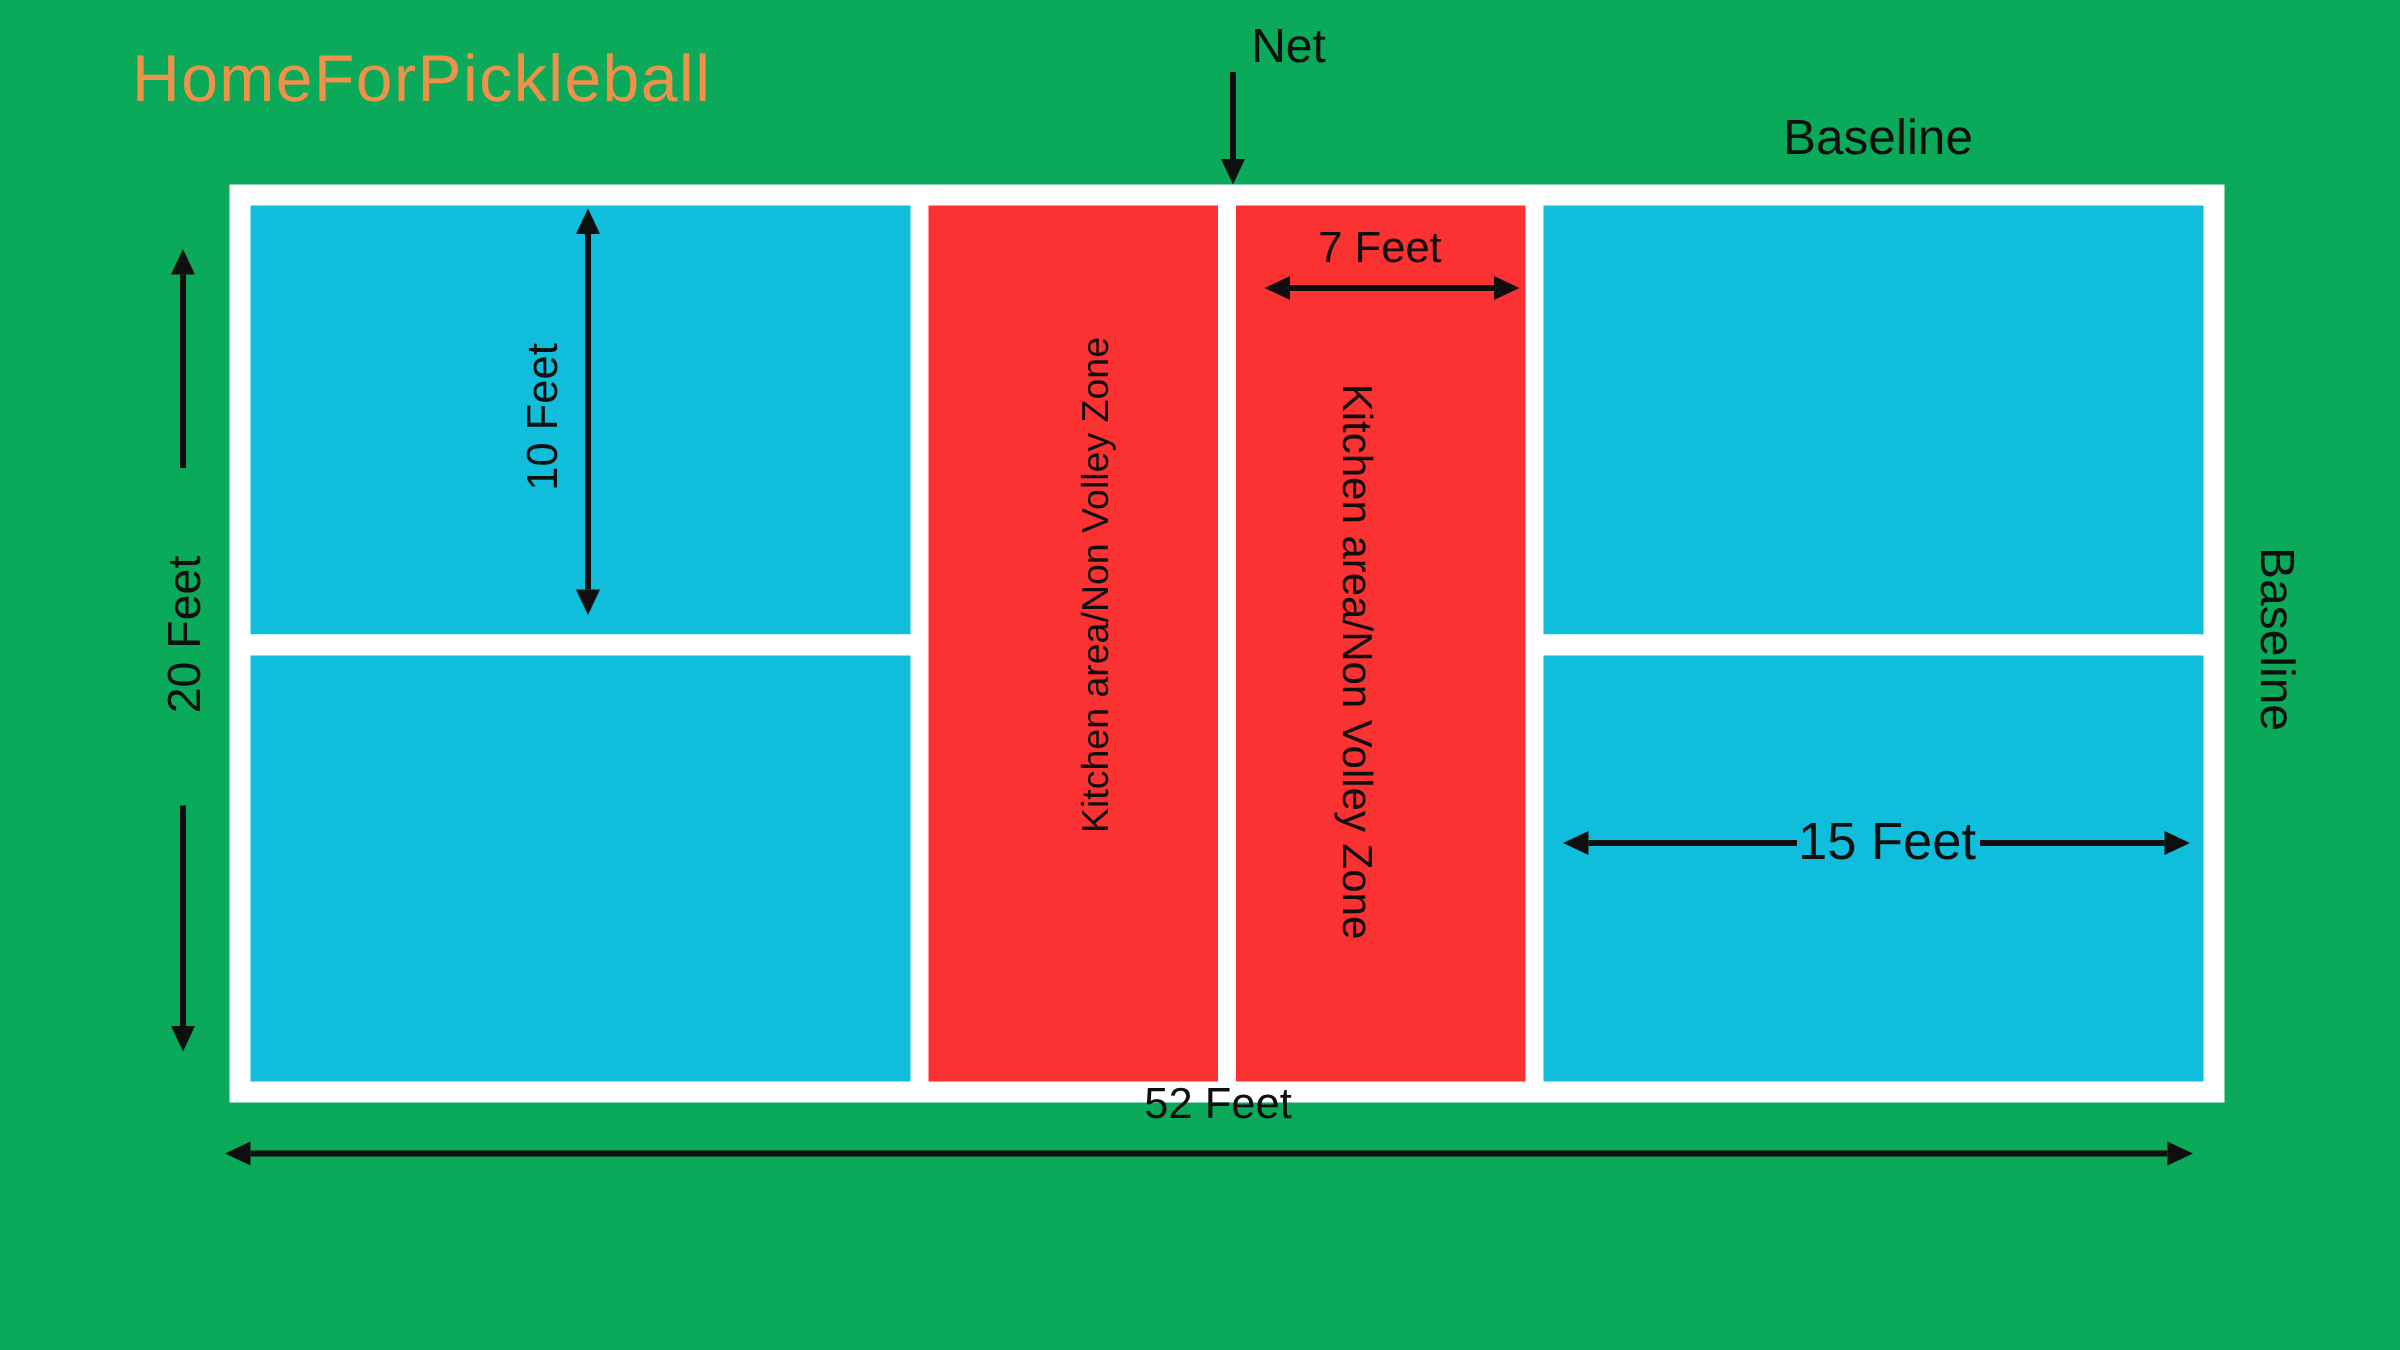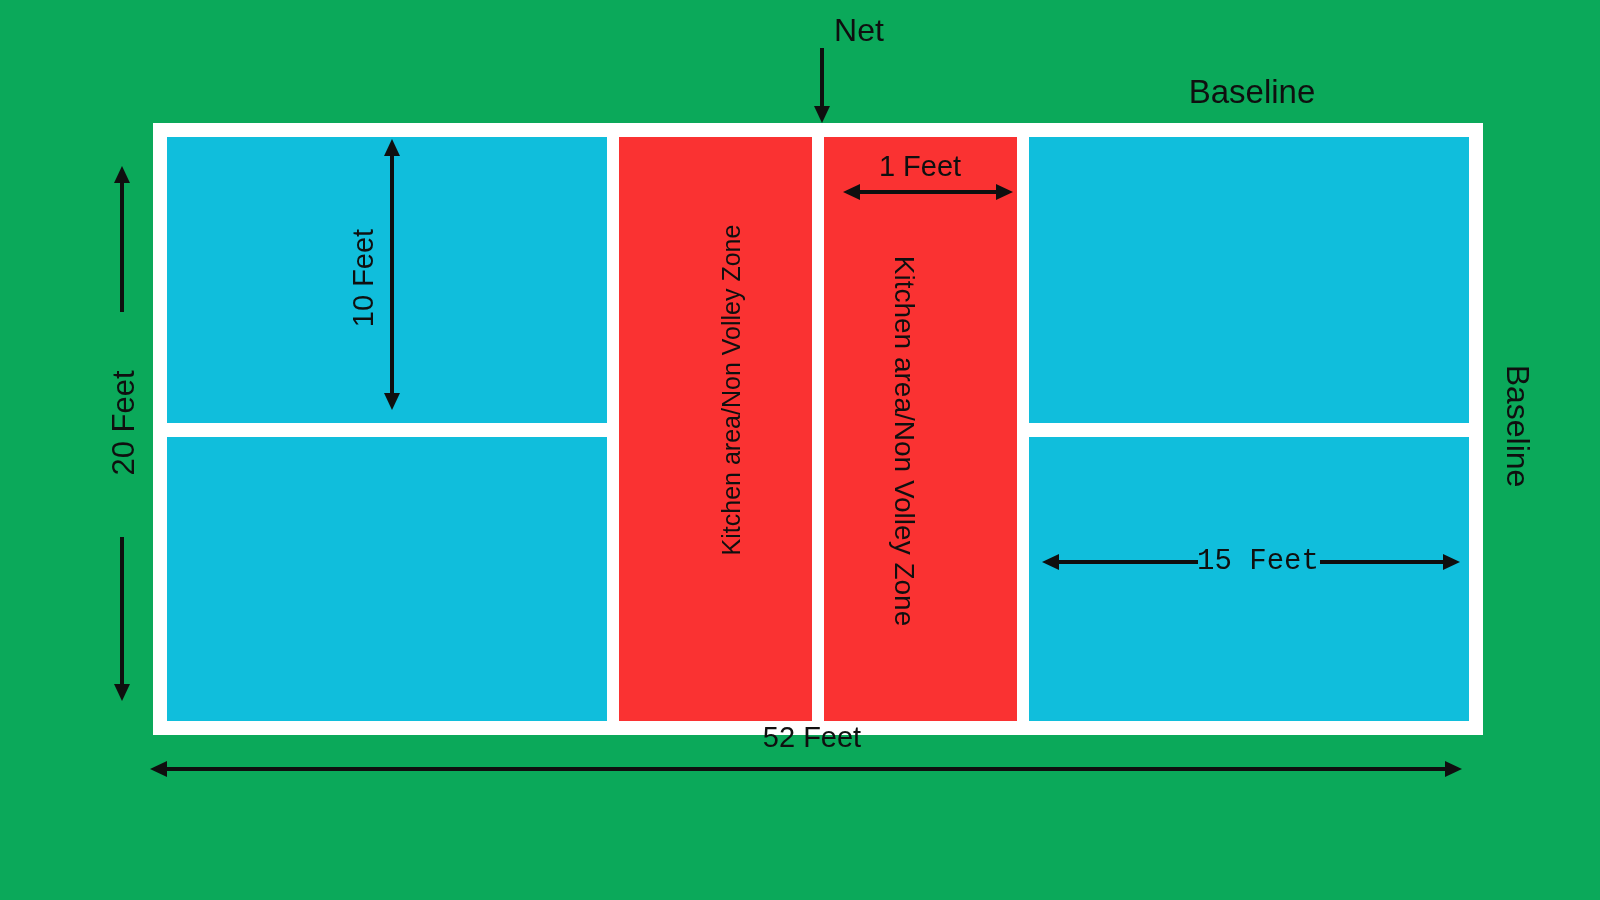--- a/index.html
+++ b/index.html
@@ -37,20 +37,21 @@
   .head.up{border-left:8px solid transparent;border-right:8px solid transparent;border-bottom:17px solid #0f0f0f;}
   .head.down{border-left:8px solid transparent;border-right:8px solid transparent;border-top:17px solid #0f0f0f;}
   .head.left{border-top:8px solid transparent;border-bottom:8px solid transparent;border-right:17px solid #0f0f0f;}
   .head.right{border-top:8px solid transparent;border-bottom:8px solid transparent;border-left:17px solid #0f0f0f;}
 </style>
 </head>
 <body>
 
 <div class="stage">
 
+  <div class="logo">HomeForPickleball</div>
 
   <div class="court">
     <div class="zone cyan" style="left:14px;top:14px;width:440px;height:286px;"></div>
     <div class="zone whiteline" style="left:14px;top:300px;width:440px;height:14px;"></div>
     <div class="zone cyan" style="left:14px;top:314px;width:440px;height:284px;"></div>
 
     <div class="zone red" style="left:466px;top:14px;width:193px;height:584px;"></div>
     <div class="zone whiteline" style="left:659px;top:14px;width:12px;height:584px;"></div>
     <div class="zone red" style="left:671px;top:14px;width:193px;height:584px;"></div>
 
@@ -81,32 +82,32 @@
   <div class="lbl rot-ccw" style="left:363px;top:278px;font-size:29px;">10 Feet</div>
   <div class="arrow v" style="left:383px;top:139px;height:271px;">
     <span class="head up"></span>
     <span class="shaft-v"></span>
     <span class="head down"></span>
   </div>
 
   <div class="lbl rot-ccw" style="left:731px;top:390px;font-size:25px;">Kitchen area/Non Volley Zone</div>
   <div class="lbl rot-cw" style="left:904px;top:441px;font-size:28px;">Kitchen area/Non Volley Zone</div>
 
-  <div class="lbl" style="left:920px;top:166px;font-size:29px;">1 Feet</div>
+  <div class="lbl" style="left:920px;top:166px;font-size:29px;">7 Feet</div>
   <div class="arrow h" style="left:843px;top:183px;width:170px;">
     <span class="head left"></span>
     <span class="shaft-h"></span>
     <span class="head right"></span>
   </div>
 
   <div class="arrow h" style="left:1042px;top:553px;width:156px;">
     <span class="head left"></span>
     <span class="shaft-h"></span>
   </div>
-  <div class="lbl" style="left:1258px;top:561px;font-size:29px;font-family:Liberation Mono, monospace;">15 Feet</div>
+  <div class="lbl" style="left:1258px;top:561px;font-size:35px;">15 Feet</div>
   <div class="arrow h" style="left:1320px;top:553px;width:140px;">
     <span class="shaft-h"></span>
     <span class="head right"></span>
   </div>
 
   <div class="lbl" style="left:812px;top:737px;font-size:29px;">52 Feet</div>
   <div class="arrow h" style="left:150px;top:760px;width:1312px;">
     <span class="head left"></span>
     <span class="shaft-h"></span>
     <span class="head right"></span>

